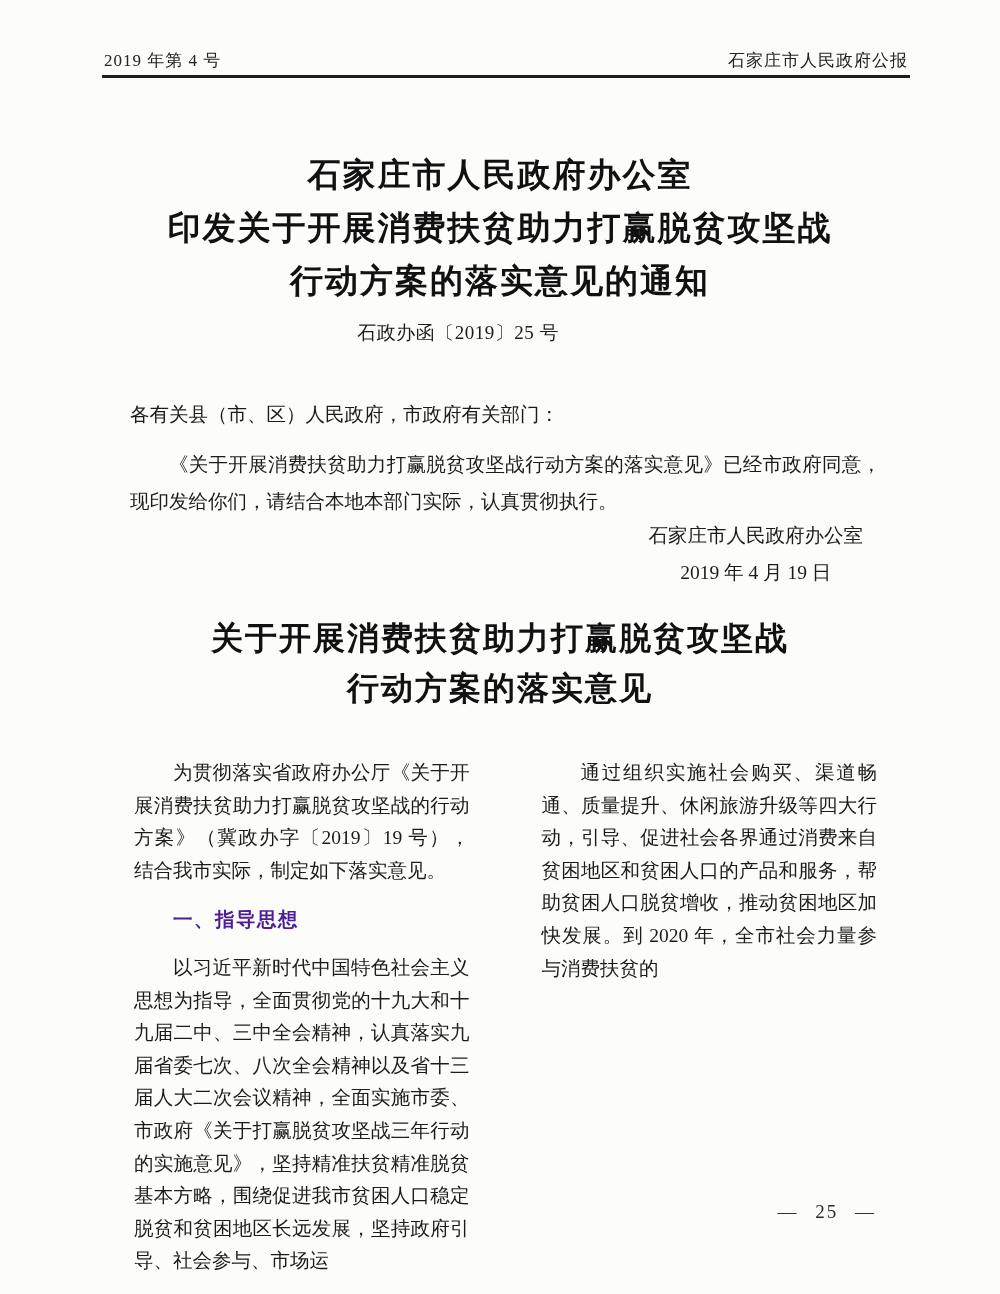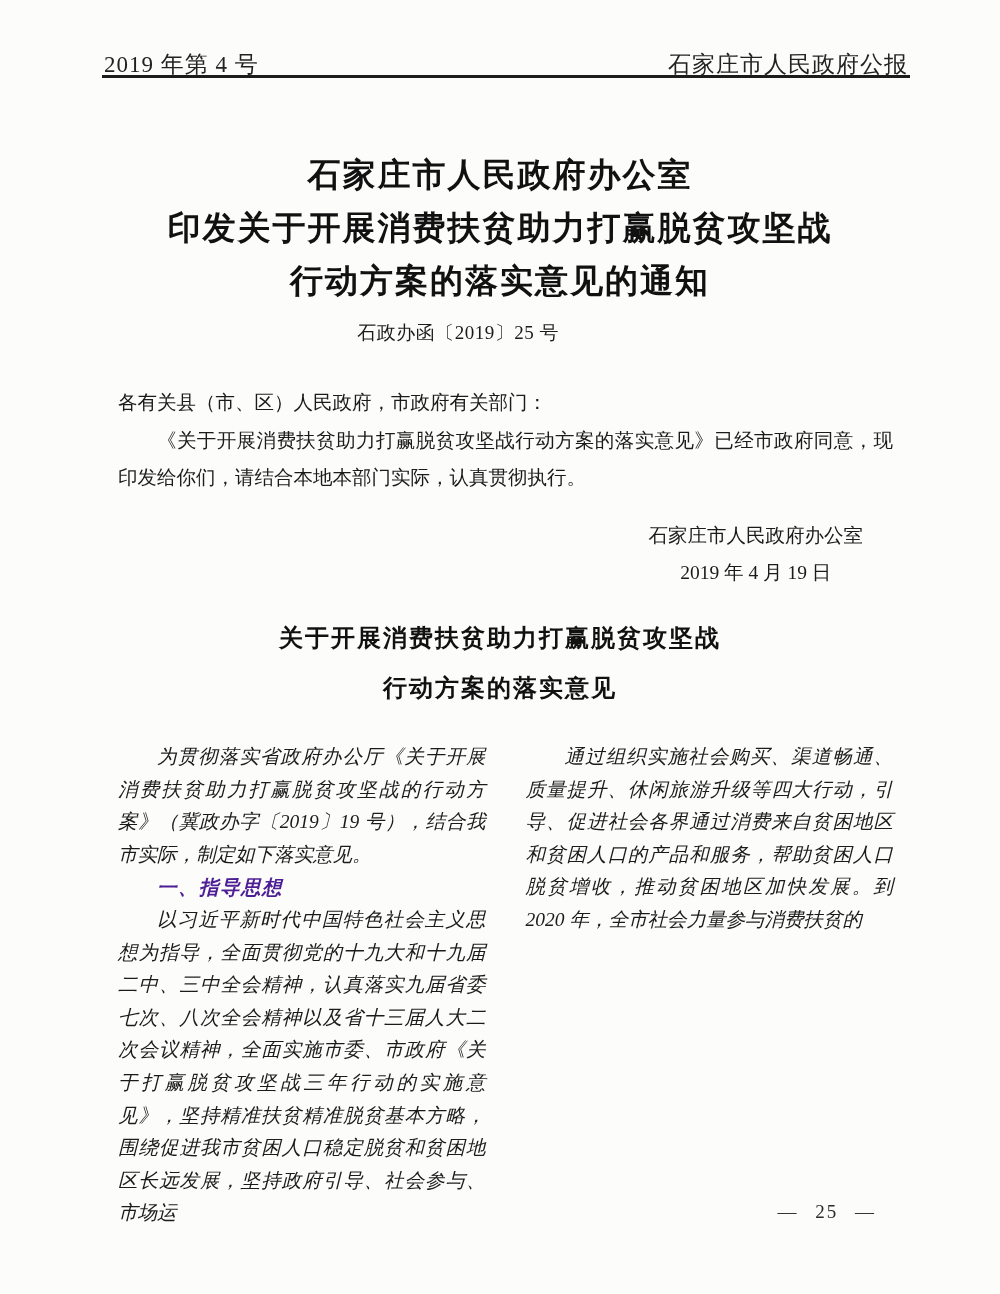--- a/index.html
+++ b/index.html
@@ -14,21 +14,21 @@
     width: 1000px; height: 1294px;
     background: #fcfcfa;
     overflow: hidden;
   }
 
   
   .running-head {
     position: absolute;
     top: 49px; left: 104px; width: 804px;
     display: flex; justify-content: space-between; align-items: center;
-    font-size: 23px; letter-spacing: 1px;
+    font-size: 17px; letter-spacing: 1px;
     color: #222;
   }
   .header-rule {
     position: absolute;
     top: 75px; left: 102px; width: 808px; height: 3px;
     background: #1c1c1c;
   }
 
   
   .doc-title {
@@ -51,21 +51,21 @@
   }
 
   
   .notice-body {
     position: absolute;
     top: 384px; left: 118px; width: 775px;
     font-size: 19.5px; line-height: 37.5px;
     text-align: justify;
     color: #1b1b1b;
   }
-  .notice-body p { margin: 0; }
+  .notice-body p { margin: 12px; }
   .indent { text-indent: 2em; }
 
   
   .signature {
     position: absolute;
     top: 517px; left: 118px; width: 775px;
     text-align: right;
     font-size: 19.5px; line-height: 37px;
   }
   .sig-inner {
@@ -73,37 +73,37 @@
     margin-right: 30px;
     text-align: center;
   }
 
   
   .doc-title2 {
     position: absolute;
     top: 613px; left: 0; width: 1000px;
     margin: 0;
     text-align: center;
-    font-size: 24px; font-weight: bold;
+    font-size: 32px; font-weight: bold;
     line-height: 50px; letter-spacing: 2px;
     color: #111;
   }
   .doc-title2 .tline { display: block; }
 
   
   .columns {
     position: absolute;
     top: 741px; left: 118px; width: 775px;
     display: flex; gap: 40px;
     font-size: 19.5px; line-height: 32.6px;
     text-align: justify;
     color: #1b1b1b;
   }
   .col { flex: 1 1 0; min-width: 0; }
-  .col p { margin: 0; font-style: italic; }
+  .col p { margin: 16px; }
   .col .heading {
     font-family: "Liberation Sans", sans-serif;
     font-weight: bold;
     letter-spacing: 1.5px;
     color: #4c1d95;
   }
 
   
   .page-footer {
     position: absolute;

